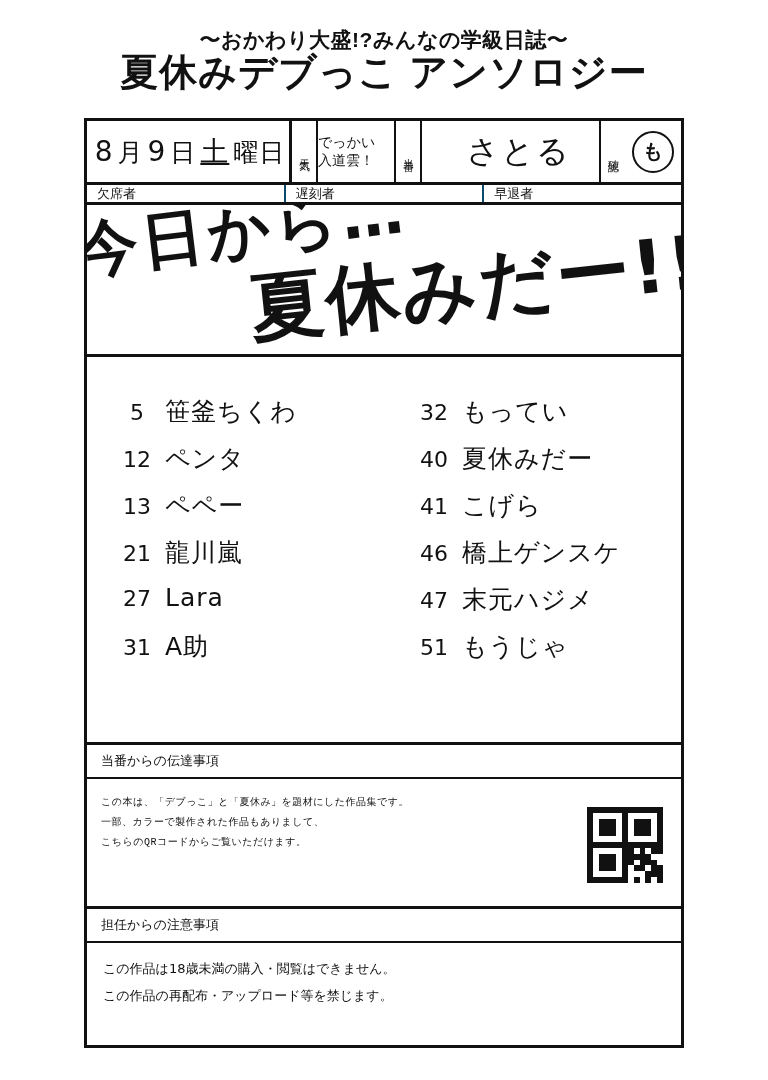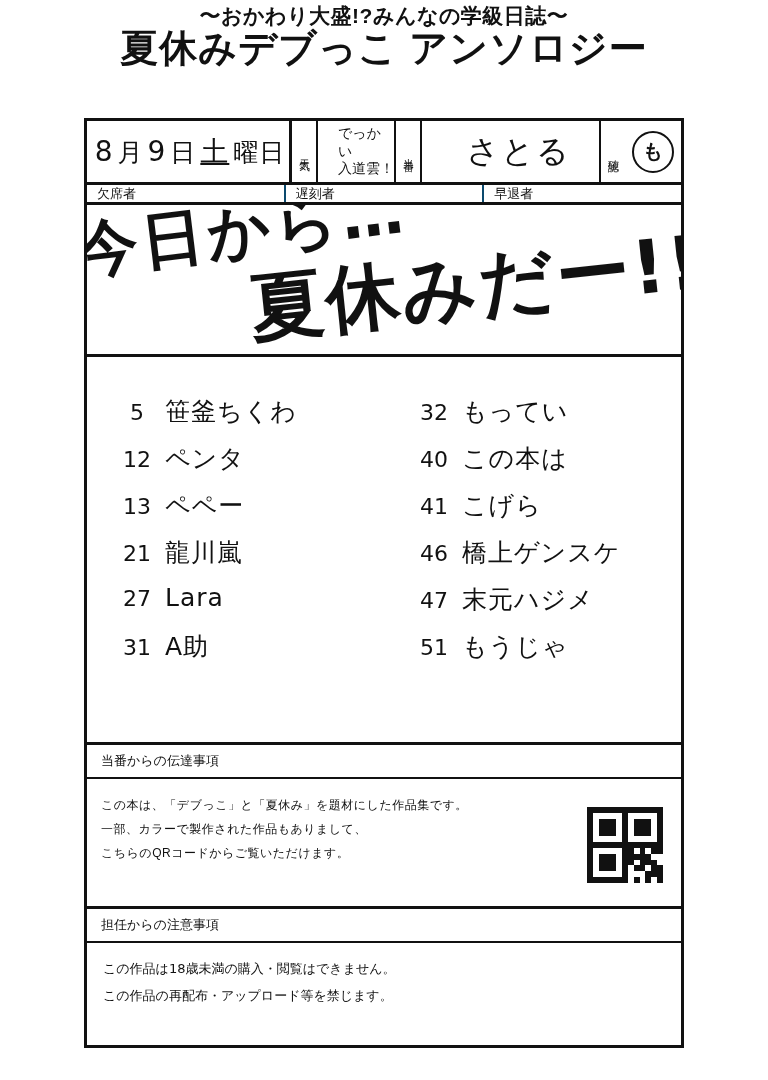--- a/index.html
+++ b/index.html
@@ -20,21 +20,21 @@
     position: absolute;
     left: 0; top: 0;
     width: 768px;
     height: 1080px;
   }
 
   
   .header {
     position: absolute;
     left: 0;
-    top: 4px;
+    top: 28px;
     width: 768px;
     text-align: center;
   }
   .header-sub {
     font-size: 21px;
     font-weight: bold;
     letter-spacing: 0.5px;
     line-height: 1.1;
   }
   .header-main {
@@ -95,21 +95,20 @@
     box-sizing: border-box;
     letter-spacing: 2px;
   }
   .cell-weather-val {
     flex: 0 0 78px;
     border-right: 2px solid #111;
     display: flex;
     align-items: center;
     justify-content: flex-start;
     box-sizing: border-box;
-    padding-left: 20px;
   }
   .weather-text {
     font-size: 14px;
     line-height: 1.25;
     text-align: left;
     font-family: "DejaVu Sans", sans-serif;
   }
   .cell-duty-label {
     flex: 0 0 26px;
     border-right: 2px solid #111;
@@ -252,23 +251,23 @@
     font-family: Liberation Mono, monospace;
   }
   .msg-body {
     height: 130px;
     border-bottom: 3px solid #111;
     box-sizing: border-box;
     position: relative;
     padding: 14px 0 0 14px;
   }
   .msg-line {
-    font-size: 12px;
+    font-size: 10px;
     line-height: 2.0;
-    font-family: Liberation Sans, sans-serif;
+    font-family: Liberation Mono, monospace;
     letter-spacing: 0.5px;
   }
   .qr {
     position: absolute;
     right: 18px;
     top: 28px;
     width: 76px;
     height: 76px;
     display: grid;
     grid-template-columns: repeat(13, 1fr);
@@ -361,21 +360,21 @@
           <span class="li-name">A助</span>
         </div>
       </div>
       <div class="list-col">
         <div class="list-item">
           <span class="li-num">32</span>
           <span class="li-name">もってい</span>
         </div>
         <div class="list-item">
           <span class="li-num">40</span>
-          <span class="li-name">この本は</span>
+          <span class="li-name">夏休みだー</span>
         </div>
         <div class="list-item">
           <span class="li-num">41</span>
           <span class="li-name">こげら</span>
         </div>
         <div class="list-item">
           <span class="li-num">46</span>
           <span class="li-name">橋上ゲンスケ</span>
         </div>
         <div class="list-item">

